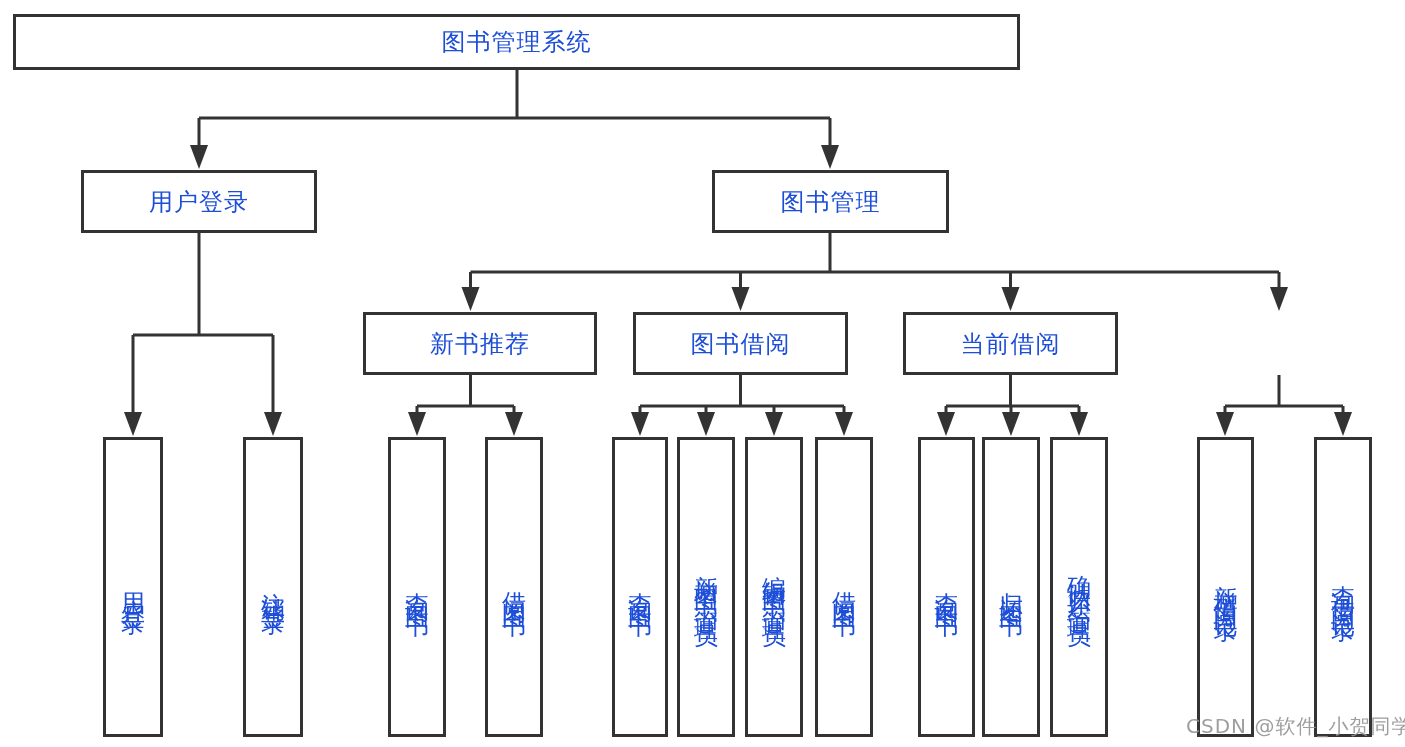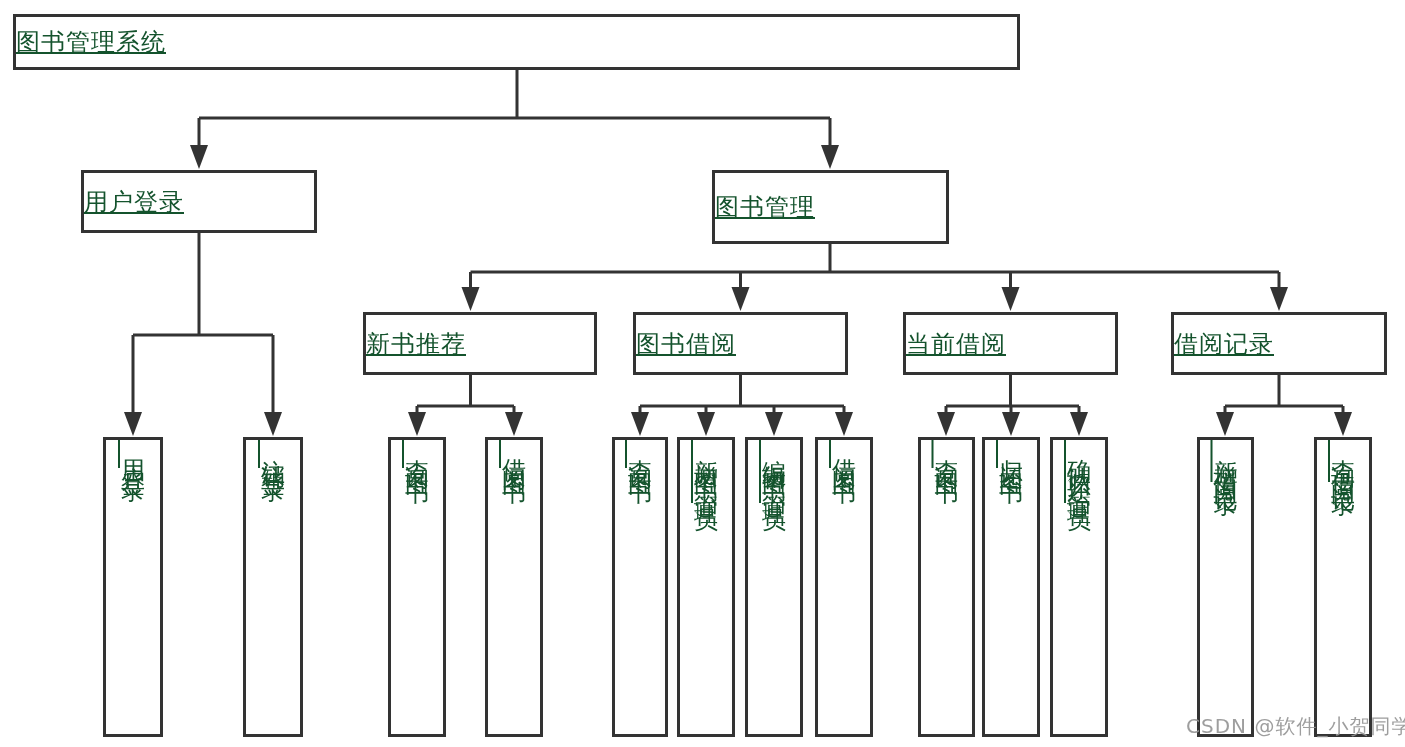--- a/index.html
+++ b/index.html
@@ -26,23 +26,23 @@
     fill: #333333;
     stroke: none;
   }
   .box {
     position: absolute;
     box-sizing: border-box;
     border: 3px solid #333333;
     background: #ffffff;
     display: flex;
     align-items: center;
-    color: #14532d;
+    justify-content: center;
+    color: #1d4ed8;
     z-index: 2;
-    text-decoration: underline;
   }
   .hbox {
     font-size: 24px;
     letter-spacing: 1px;
     white-space: nowrap;
   }
   .vbox {
     writing-mode: vertical-rl;
     text-orientation: mixed;
     font-size: 24px;
@@ -101,35 +101,32 @@
     <polygon points="1334,412 1352,412 1343,436"></polygon>
   </svg>
 
   <div class="box hbox" style="left:13px; top:14px; width:1007px; height:56px;">
     <span>图书管理系统</span>
   </div>
 
   <div class="box hbox" style="left:81px; top:170px; width:236px; height:63px;">
     <span>用户登录</span>
   </div>
-  <div class="box hbox" style="left:712px; top:170px; width:237px; height:74px;">
+  <div class="box hbox" style="left:712px; top:170px; width:237px; height:63px;">
     <span>图书管理</span>
   </div>
 
   <div class="box hbox" style="left:363px; top:312px; width:234px; height:63px;">
     <span>新书推荐</span>
   </div>
   <div class="box hbox" style="left:903px; top:312px; width:215px; height:63px;">
     <span>当前借阅</span>
   </div>
   <div class="box hbox" style="left:633px; top:312px; width:215px; height:63px;">
     <span>图书借阅</span>
-  </div>
-  <div class="box hbox" style="left:1171px; top:312px; width:216px; height:63px;">
-    <span>借阅记录</span>
   </div>
 
   <div class="box vbox" style="left:103px; top:437px; width:60px; height:300px;">
     <span>用户登录</span>
   </div>
   <div class="box vbox" style="left:243px; top:437px; width:60px; height:300px;">
     <span>注销登录</span>
   </div>
 
   <div class="box vbox" style="left:388px; top:437px; width:58px; height:300px;">

